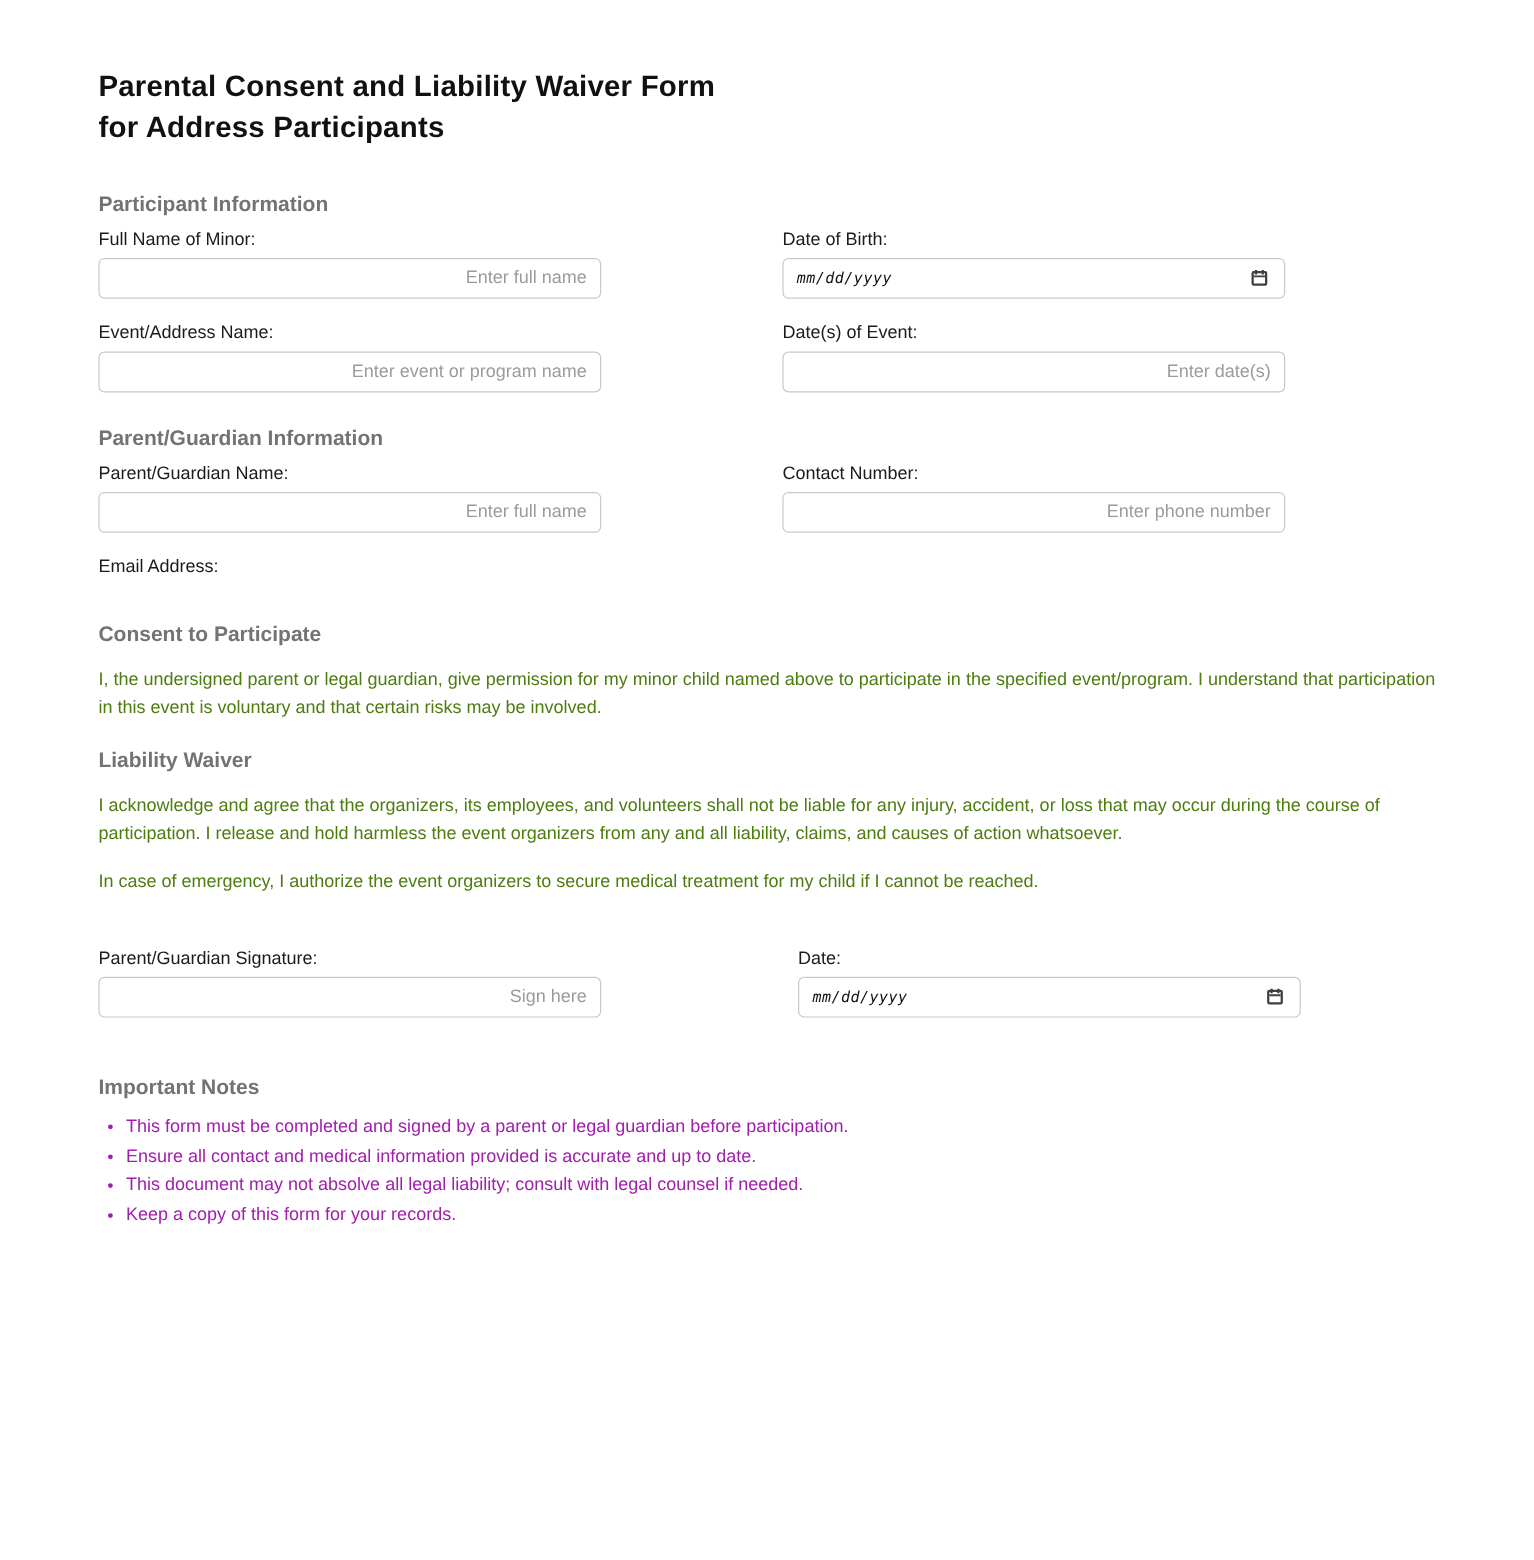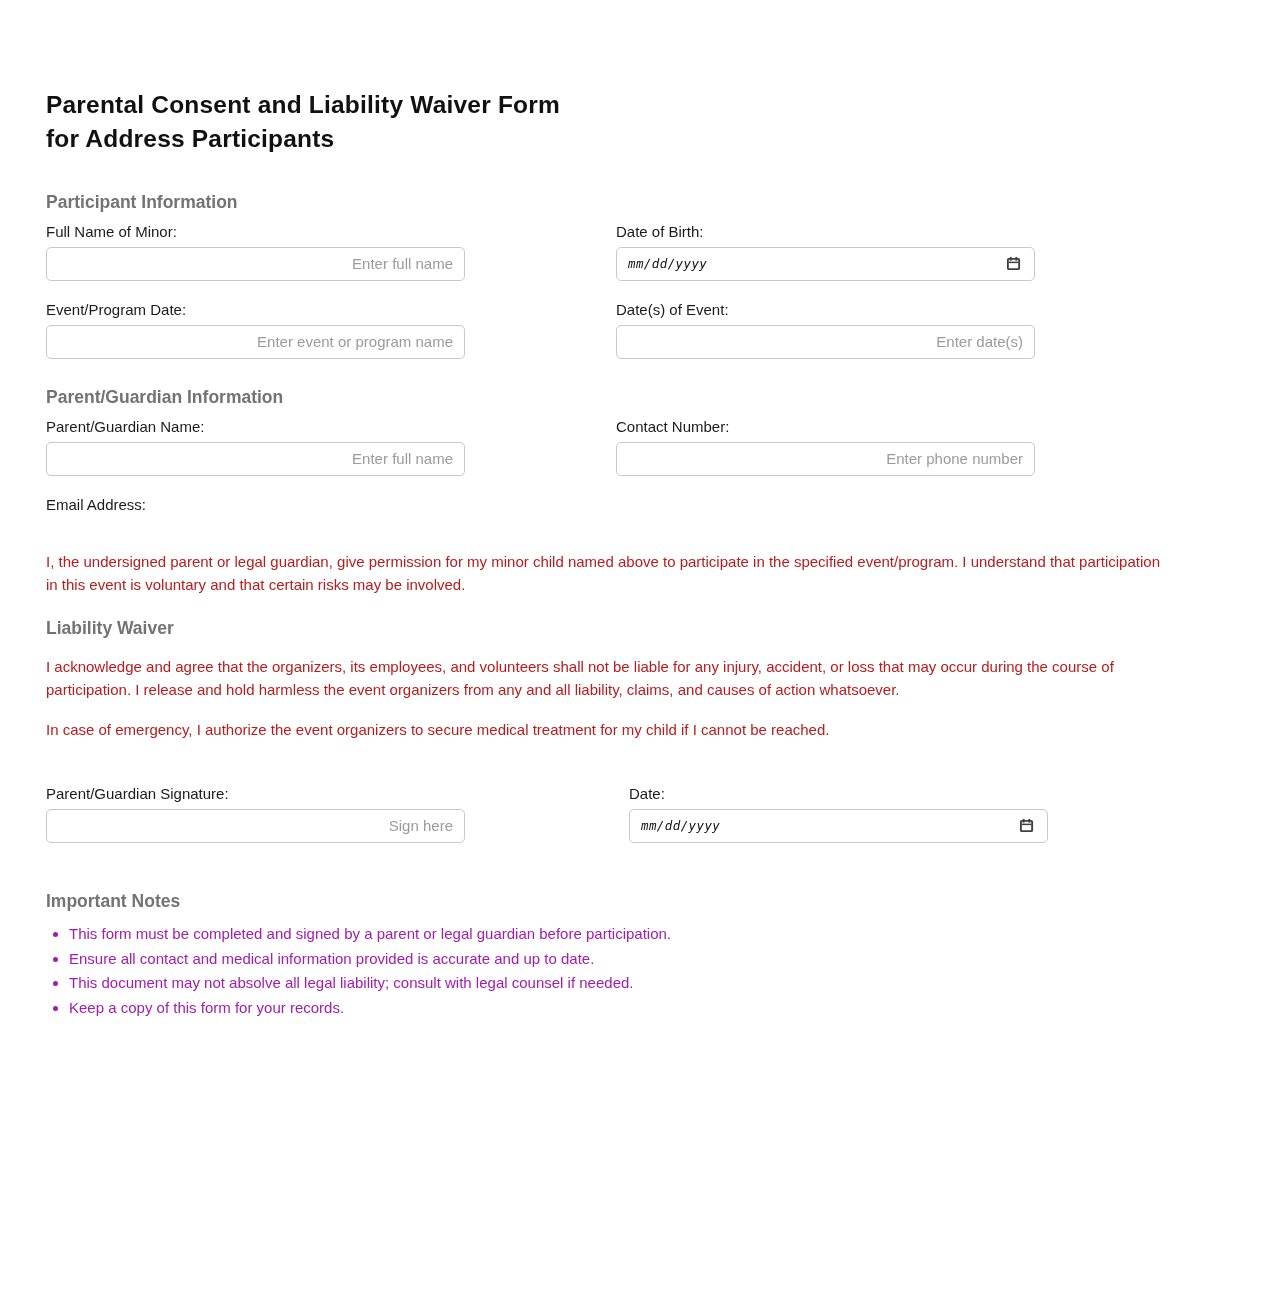--- a/index.html
+++ b/index.html
@@ -6,22 +6,22 @@
   html, body { margin: 0; padding: 0; background: #ffffff; }
   body {
     font-family: "Liberation Sans", "DejaVu Sans", sans-serif;
     color: #1b1b1b;
     width: 1278px;
     height: 1300px;
     overflow: hidden;
   }
   .page {
     width: 1114px;
-    margin-left: 46px;
-    padding-top: 88px;
+    margin-left: 82px;
+    padding-top: 56px;
   }
   h1.title {
     font-size: 24.5px;
     line-height: 1.38;
     font-weight: bold;
     color: #111111;
     margin: 0 0 36px 0;
     letter-spacing: 0.2px;
   }
   h2.section-heading {
@@ -83,21 +83,21 @@
     font-size: 12.5px;
     letter-spacing: 0.4px;
     color: #111111;
   }
   .cal-icon { flex: 0 0 auto; display: block; }
 
   p.body-text {
     font-size: 15px;
     line-height: 1.55;
     margin: 16px 0;
-    color: #b91c1c;
+    color: #4d7c0f;
   }
   ul.notes-list {
     margin: 10px 0 0 0;
     padding-left: 23px;
     font-size: 15px;
     line-height: 1.55;
     color: #a21caf;
   }
   ul.notes-list li { margin-bottom: 1.5px; }
 </style>
@@ -125,21 +125,21 @@
             <line x1="11" y1="1" x2="11" y2="5" stroke="#3f3f3f" stroke-width="2"></line>
             <rect x="2" y="3" width="12" height="11" rx="1" fill="none" stroke="#3f3f3f" stroke-width="2"></rect>
             <line x1="3" y1="6.8" x2="13" y2="6.8" stroke="#3f3f3f" stroke-width="1.6"></line>
           </svg>
         </div>
       </div>
     </div>
 
     <div class="form-row">
       <div class="field">
-        <label>Event/Program Date:</label>
+        <label>Event/Address Name:</label>
         <input type="text" placeholder="Enter event or program name" style="">
       </div>
       <div class="field">
         <label>Date(s) of Event:</label>
         <input type="text" placeholder="Enter date(s)" style="">
       </div>
     </div>
   </div>
 
   <div class="section section-parent">
@@ -157,20 +157,21 @@
     </div>
 
     <div class="form-row">
       <div class="field">
         <label>Email Address:</label>
       </div>
     </div>
   </div>
 
   <div class="section section-consent">
+    <h2 class="section-heading">Consent to Participate</h2>
     <p class="body-text">I, the undersigned parent or legal guardian, give permission for my minor child named above to participate in the specified event/program. I understand that participation in this event is voluntary and that certain risks may be involved.</p>
   </div>
 
   <div class="section section-waiver">
     <h2 class="section-heading">Liability Waiver</h2>
     <p class="body-text">I acknowledge and agree that the organizers, its employees, and volunteers shall not be liable for any injury, accident, or loss that may occur during the course of participation. I release and hold harmless the event organizers from any and all liability, claims, and causes of action whatsoever.</p>
     <p class="body-text">In case of emergency, I authorize the event organizers to secure medical treatment for my child if I cannot be reached.</p>
   </div>
 
   <div class="form-row sig-row">

